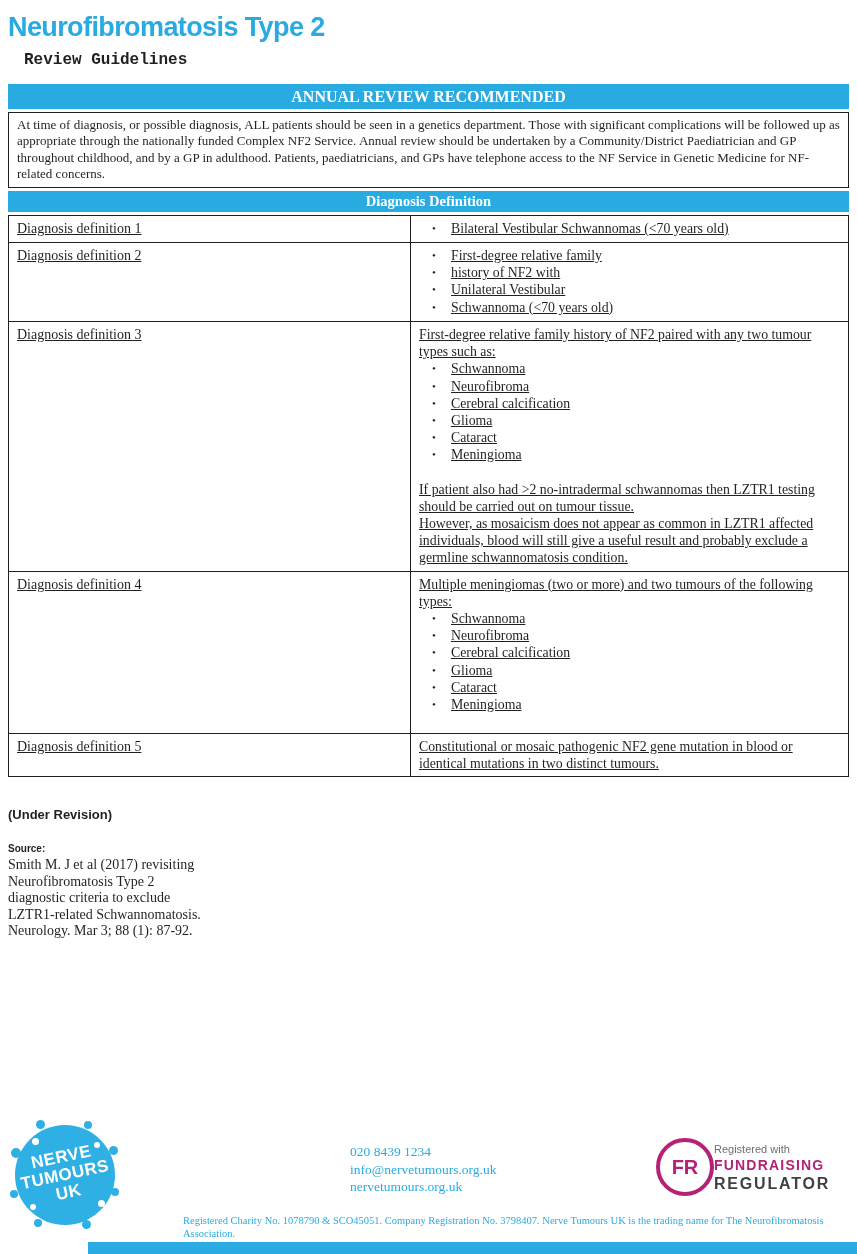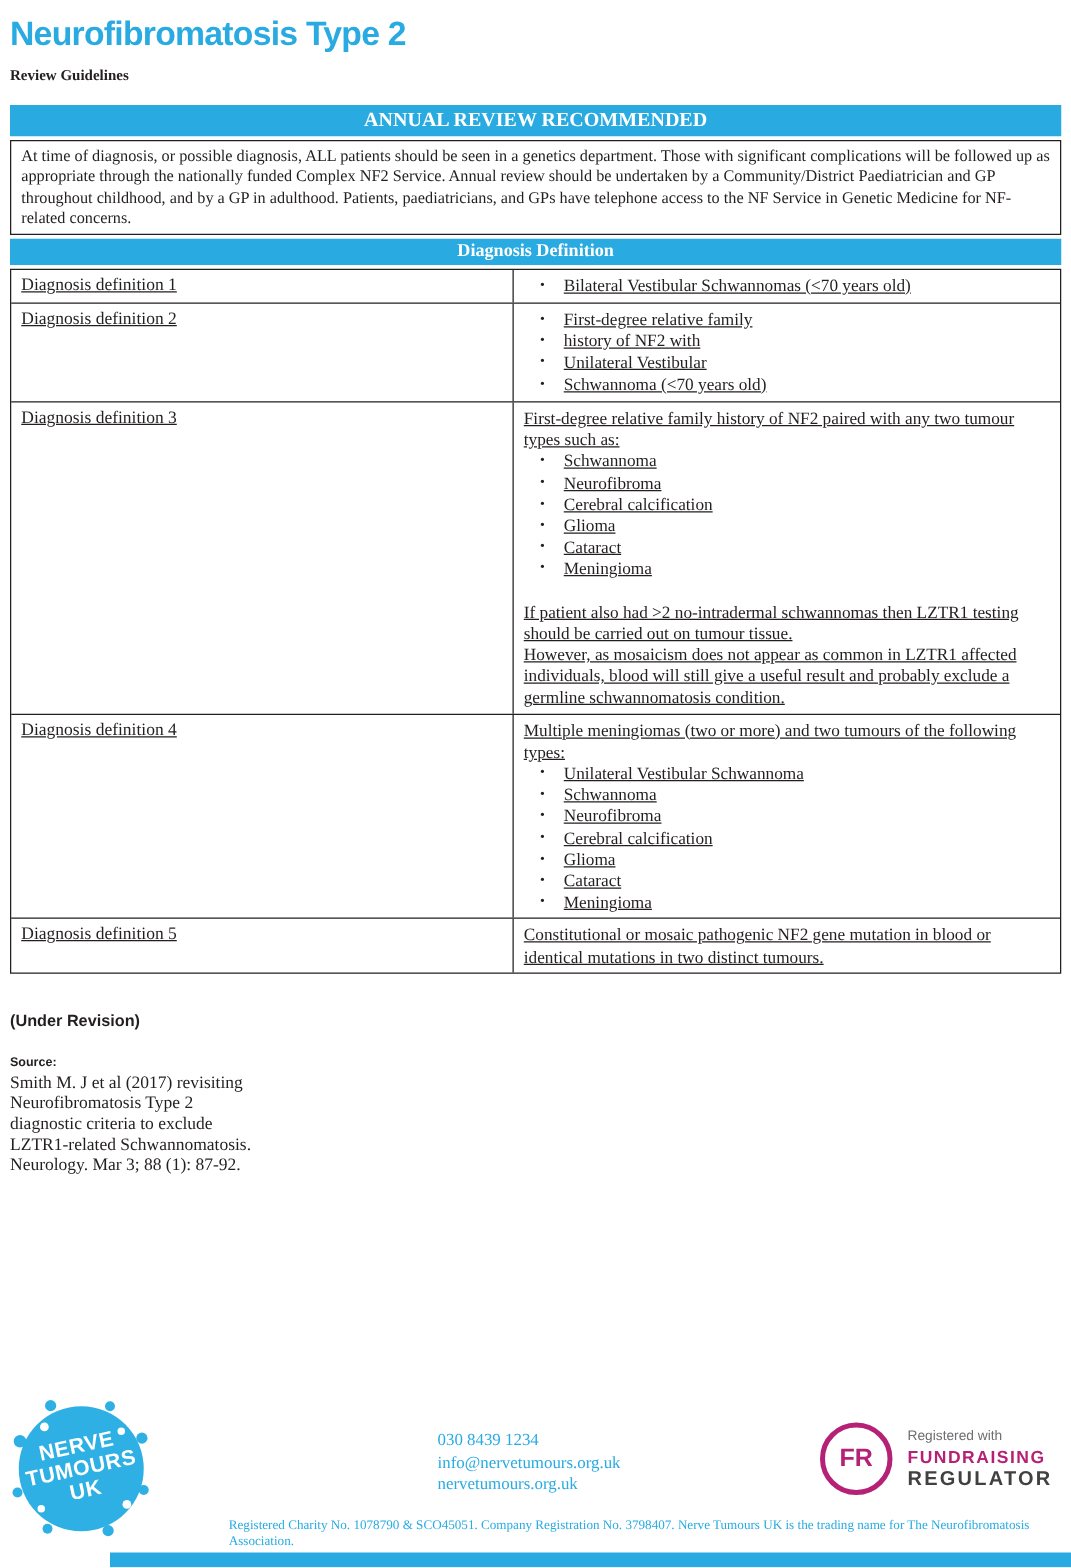--- a/index.html
+++ b/index.html
@@ -8,22 +8,22 @@
     font-family:"Liberation Serif", serif; color:#231f20; overflow:hidden;
   }
   .content { padding:10px 8px 0 8px; }
 
   
   .title {
     margin:2px 0 0 0; font-family:"Liberation Sans", sans-serif; font-weight:bold;
     font-size:27px; letter-spacing:-0.6px; color:#29abe2; line-height:30px;
   }
   .subtitle {
-    margin:9px 0 0 0; font-family:Liberation Serif, serif; font-weight:bold;
-    font-size:12px; color:#231f20; line-height:19px;
+    margin:9px 0 0 16px; font-family:Liberation Mono, monospace; font-weight:bold;
+    font-size:16px; color:#231f20; line-height:19px;
   }
   .intro { margin:9px 0 0 0; font-size:18px; line-height:22px; color:#231f20; }
 
   
   .tbl { margin-top:14px; width:841px; }
   .th {
     background:#29abe2; color:#ffffff; text-align:center; font-weight:bold;
   }
   .th1 { font-size:16px; padding:4px 0 3px 0; }
   .th2 { font-size:14.5px; padding:2px 0; margin-top:3px; }
@@ -94,21 +94,21 @@
   .contact-col { position:absolute; left:350px; top:25px; }
   a.contact-line { text-decoration:none; display:block; color:#29abe2; }
 
   .fr-badge { position:absolute; left:656px; top:20px; display:flex; align-items:center; }
   .fr-circle {
     width:50px; height:50px; border:4px solid #b42175; border-radius:50%;
     display:flex; align-items:center; justify-content:center;
     color:#b42175; font-family:"Liberation Sans", sans-serif; font-weight:bold; font-size:20px;
     flex:0 0 auto;
   }
-  .fr-text { margin-left:12px; font-family:"Liberation Sans", sans-serif; }
+  .fr-text { font-family:"Liberation Sans", sans-serif; }
   .fr-reg-with { font-size:11px; color:#6d6e71; line-height:14px; }
   .fr-fundraising { font-size:14px; font-weight:bold; color:#b42175; letter-spacing:1.2px; line-height:18px; }
   .fr-regulator { font-size:16px; font-weight:bold; color:#414042; letter-spacing:1.8px; line-height:19px; }
 
   .legal {
     position:absolute; left:183px; top:96px; width:660px;
     font-size:10.5px; color:#29abe2; line-height:13px;
   }
   .bottom-bar { position:absolute; left:88px; right:0; bottom:0; height:12px; background:#29abe2; }
 </style>
@@ -157,21 +157,20 @@
             <div class="spacer"></div>
             <p>If patient also had &gt;2 no-intradermal schwannomas then LZTR1 testing should be carried out on tumour tissue.</p>
             <p>However, as mosaicism does not appear as common in LZTR1 affected individuals, blood will still give a useful result and probably exclude a germline schwannomatosis condition.</p>
           </div>
         </div>
 
         <div class="row r4">
           <div class="cl">Diagnosis definition 4</div>
           <div class="cr">
             <p>Multiple meningiomas (two or more) and two tumours of the following types:</p>
-            <div class="b">Unilateral Vestibular Schwannoma</div>
             <div class="b">Schwannoma</div>
             <div class="b">Neurofibroma</div>
             <div class="b">Cerebral calcification</div>
             <div class="b">Glioma</div>
             <div class="b">Cataract</div>
             <div class="b">Meningioma</div>
           </div>
         </div>
 
         <div class="row r5">
@@ -214,21 +213,21 @@
       <span class="wdot wd4"></span>
       <div class="logo-text">
         <div>NERVE</div>
         <div>TUMOURS</div>
         <div>UK</div>
       </div>
     </div>
 
 
     <div class="contact-col">
-      <div class="contact-line">030 8439 1234</div>
+      <div class="contact-line">020 8439 1234</div>
       <a class="contact-line" href="#">info@nervetumours.org.uk</a>
       <a class="contact-line" href="#">nervetumours.org.uk</a>
     </div>
 
     <div class="fr-badge">
       <div class="fr-circle">FR</div>
       <div class="fr-text">
         <div class="fr-reg-with">Registered with</div>
         <div class="fr-fundraising">FUNDRAISING</div>
         <div class="fr-regulator">REGULATOR</div>

